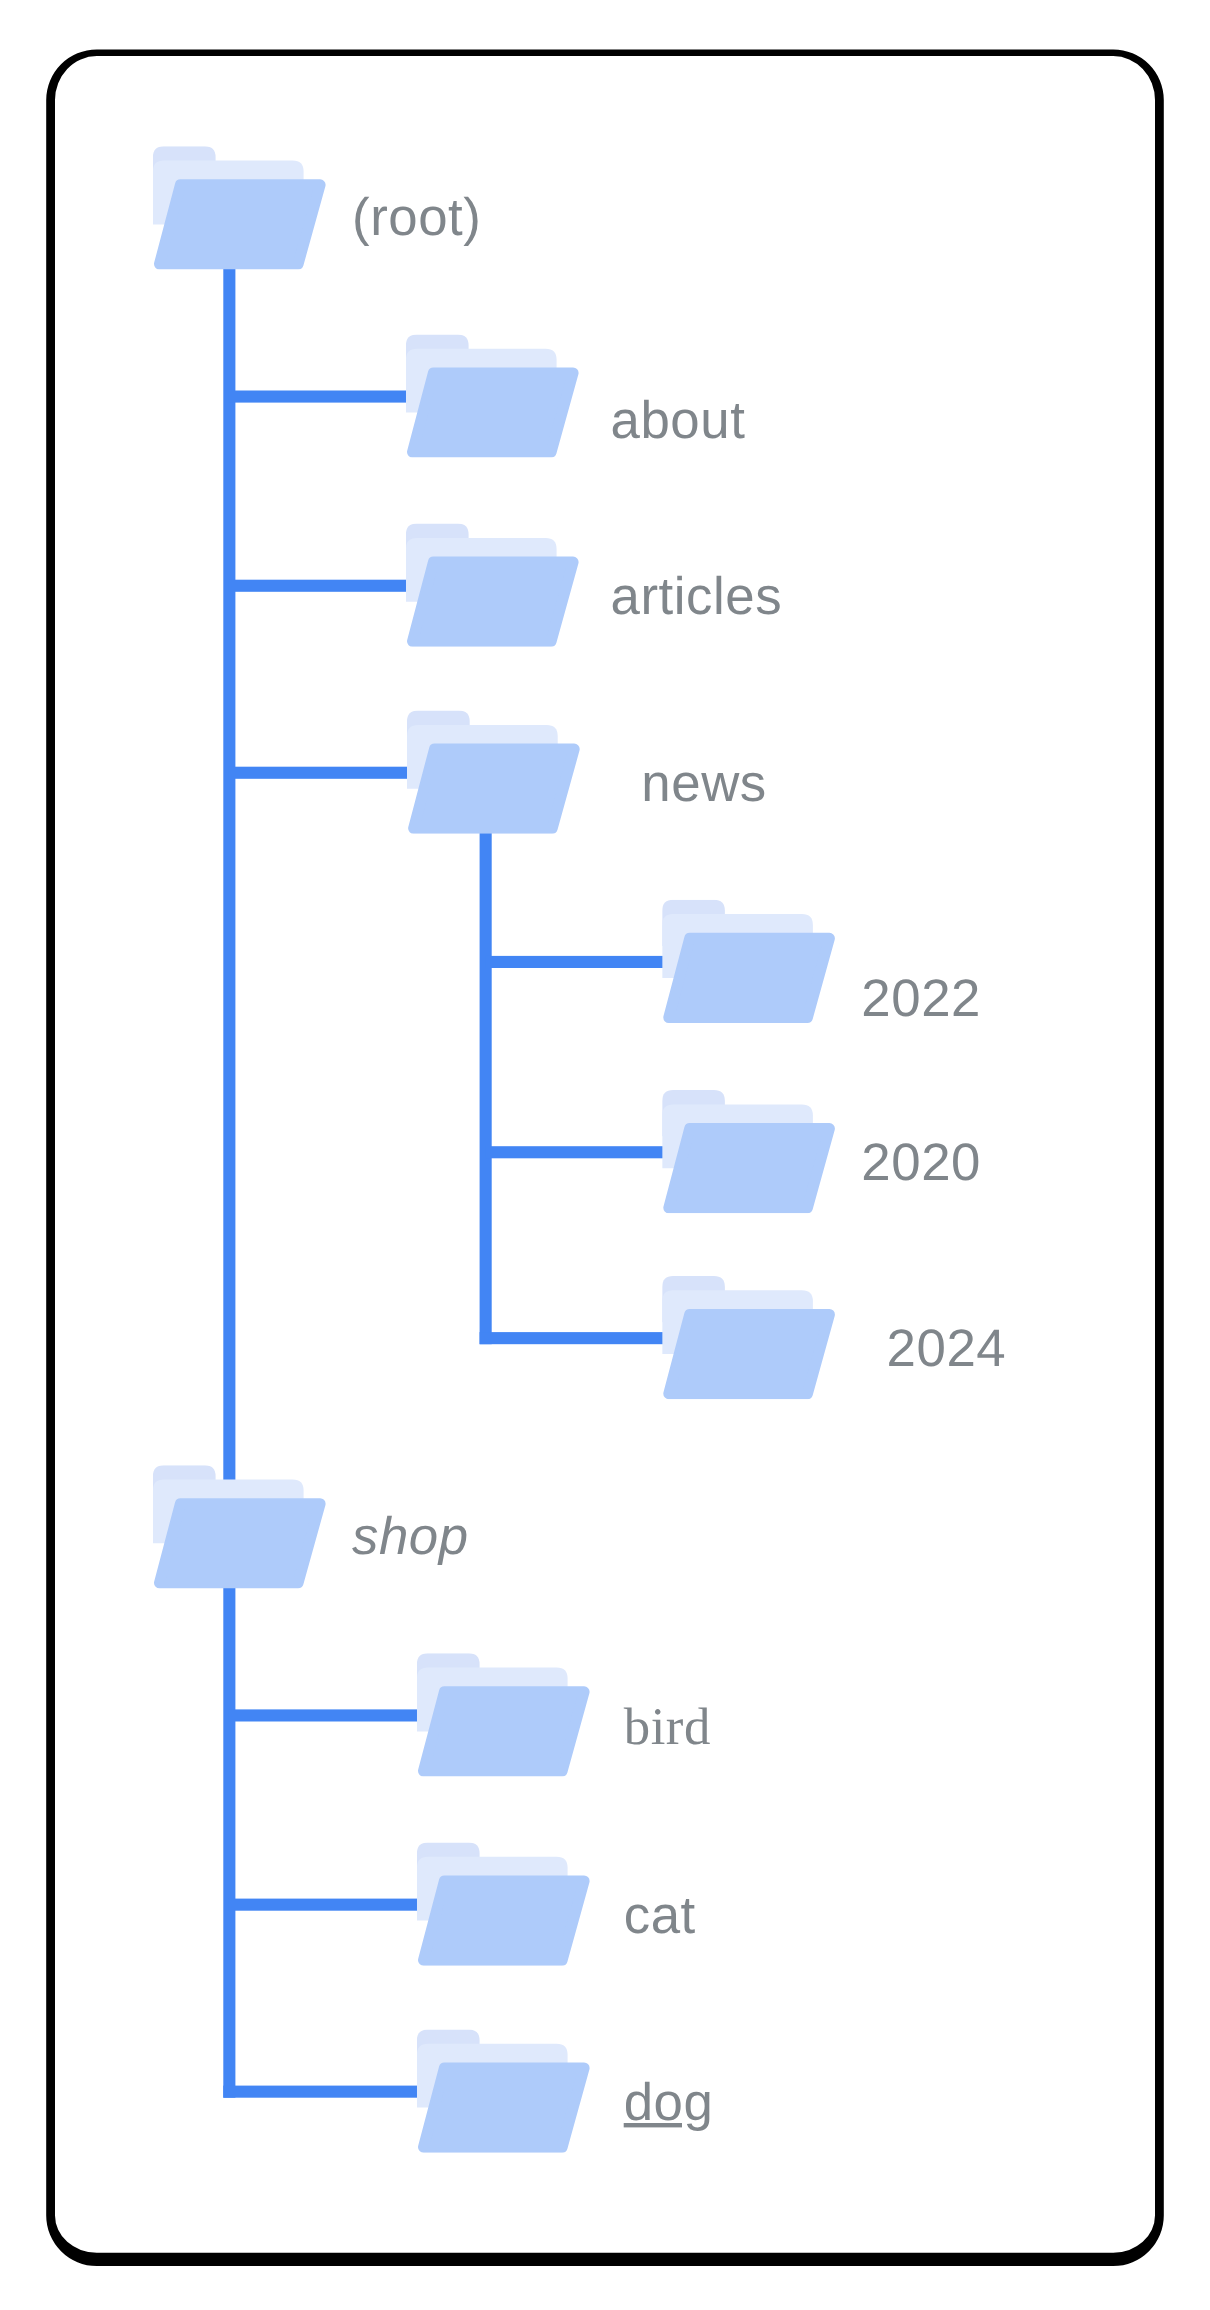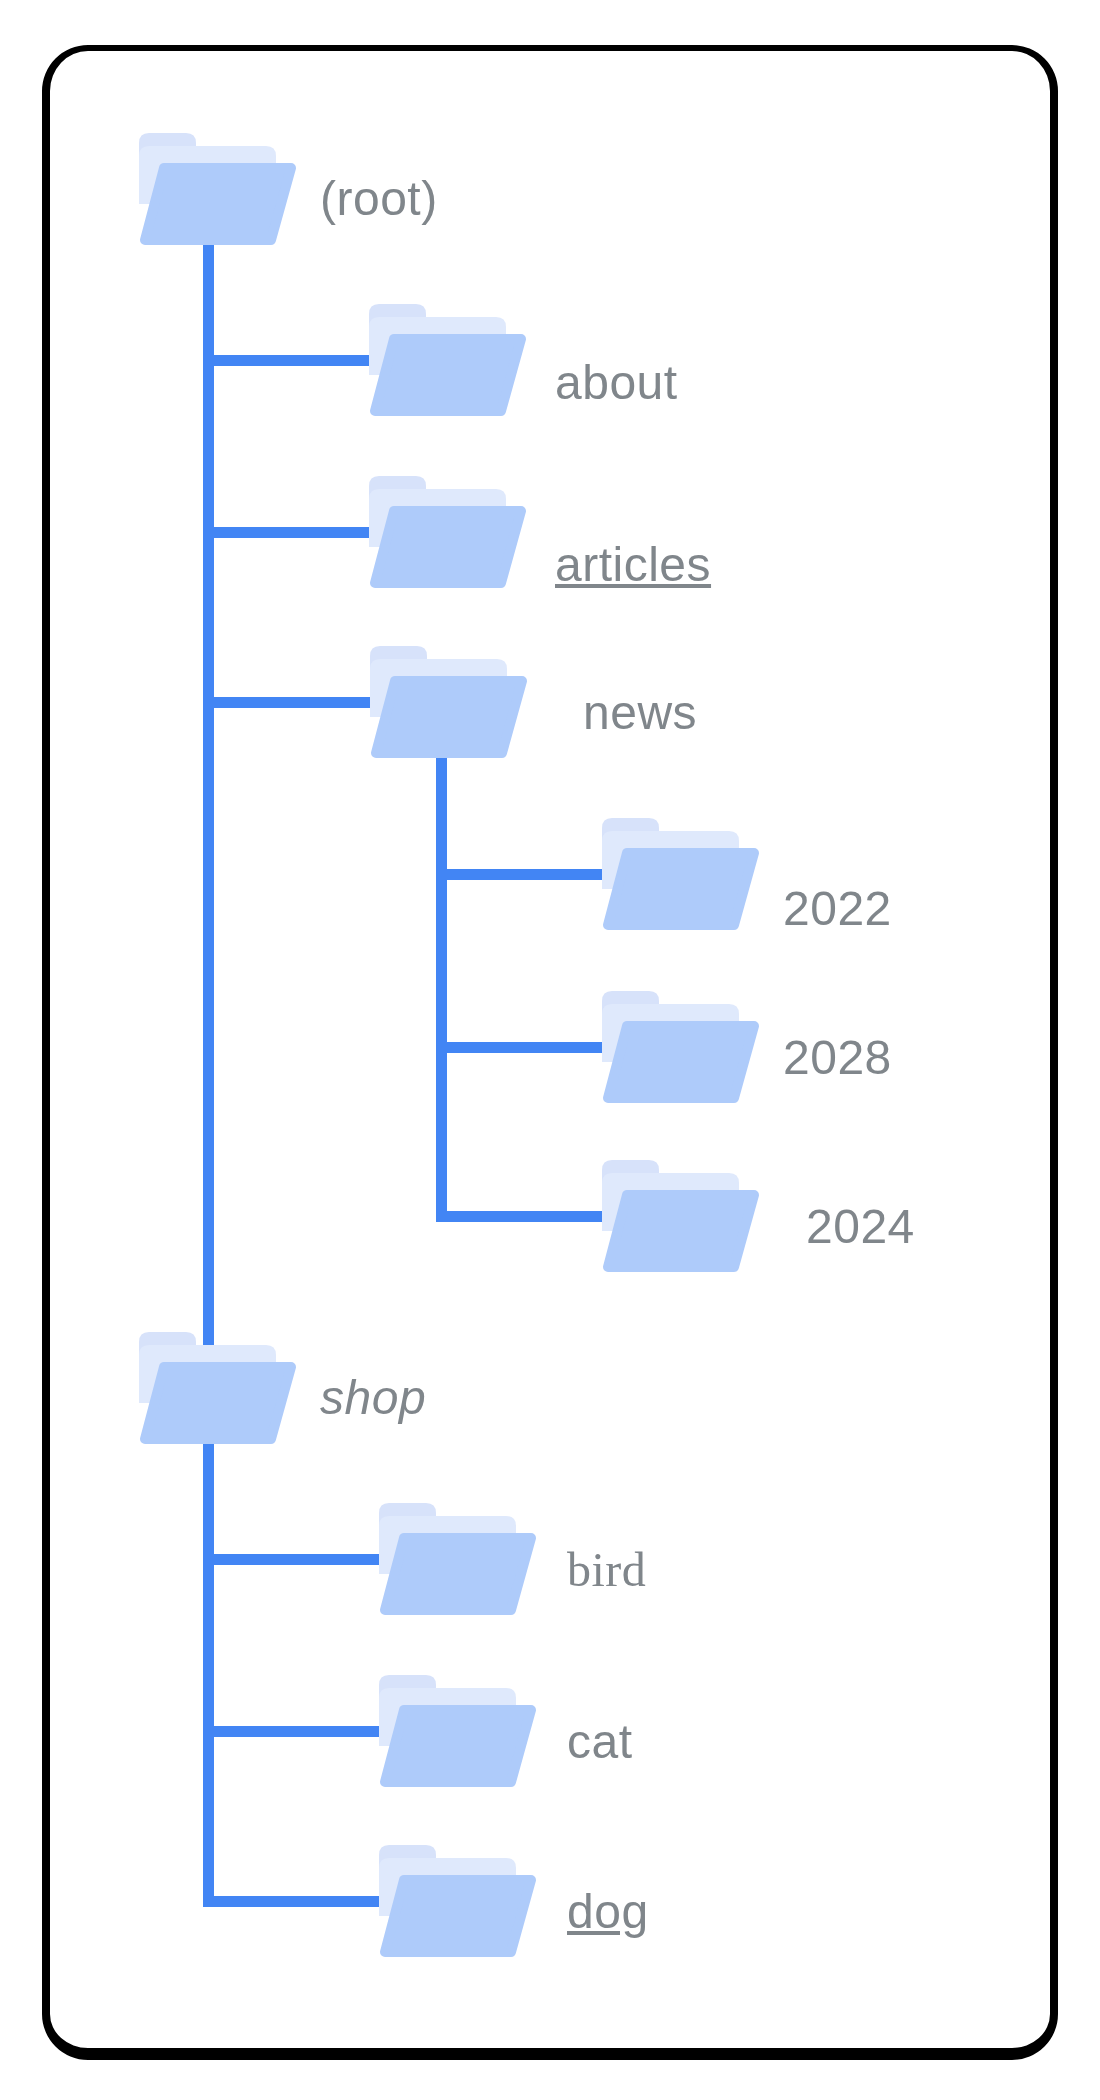--- a/index.html
+++ b/index.html
@@ -113,23 +113,23 @@
       </svg>
   </div>
   <div class="node" style="left:379px;top:1845px;">
     <svg>
         <use href="#folder"></use>
       </svg>
   </div>
 
   <span class="node-label" style="left:320px;top:199px;">(root)</span>
   <span class="node-label" style="left:555px;top:383px;">about</span>
-  <span class="node-label" style="left:555px;top:565px;text-decoration:underline;">articles</span>
+  <span class="node-label" style="left:555px;top:543px;">articles</span>
   <span class="node-label" style="left:555px;top:713px;margin-left:28px;">news</span>
   <span class="node-label" style="left:783px;top:885px;margin-top:24px;">2022</span>
-  <span class="node-label" style="left:783px;top:1058px;">2028</span>
+  <span class="node-label" style="left:783px;top:1058px;">2020</span>
   <span class="node-label" style="left:774px;top:1227px;margin-left:32px;">2024</span>
   <span class="node-label" style="left:320px;top:1398px;font-style:italic;">shop</span>
   <span class="node-label" style="left:567px;top:1570px;font-family:Liberation Serif, serif;">bird</span>
   <span class="node-label" style="left:567px;top:1742px;">cat</span>
   <span class="node-label" style="left:567px;top:1912px;text-decoration:underline;">dog</span>
 
 </div>
 
 </body></html>

